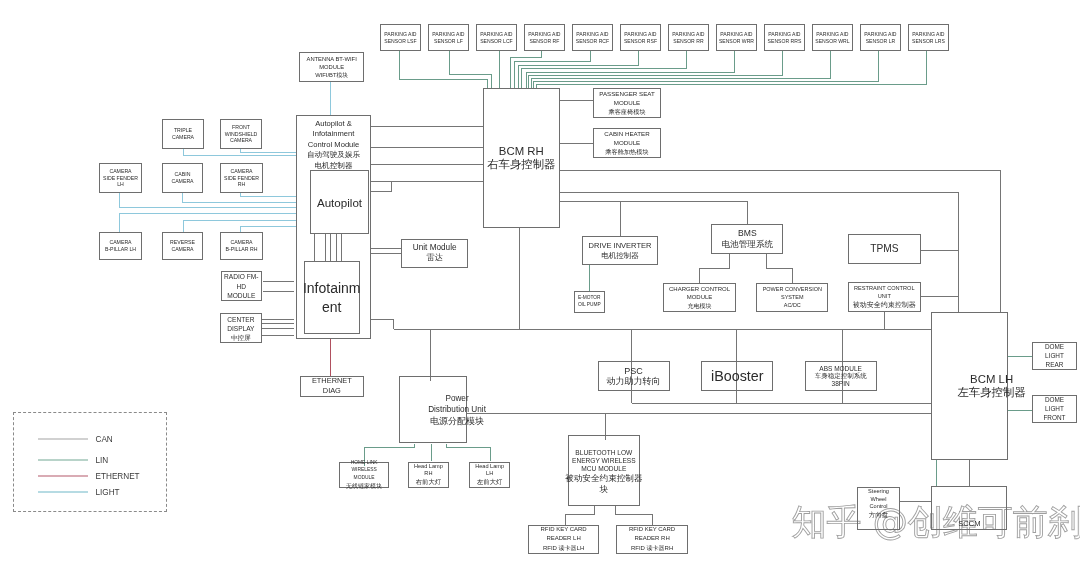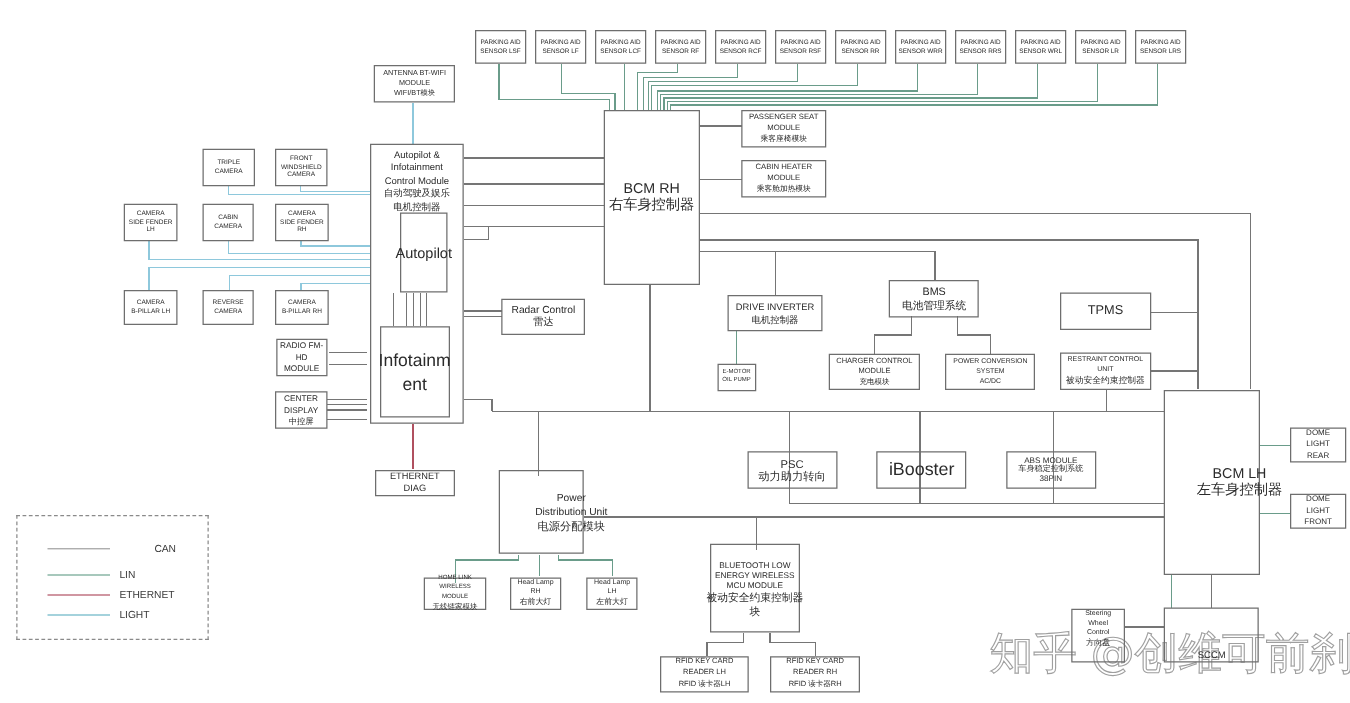--- a/index.html
+++ b/index.html
@@ -148,21 +148,21 @@
         <span class="ln">MODULE</span>
         <span class="ln">WIFI/BT模块</span>
       </div>
       <div class="node" id="n_apim" style="left: 296px; top: 115px; width: 75px; height: 224px; font-size: 7.6px; line-height: 1.37; justify-content: flex-start; padding-top: 3px;">
         <span class="ln">Autopilot &amp;</span>
         <span class="ln">Infotainment</span>
         <span class="ln">Control Module</span>
         <span class="ln">自动驾驶及娱乐</span>
         <span class="ln">电机控制器</span>
       </div>
-      <div class="node" id="n_autopilot" style="left: 320px; top: 170.3px; width: 38px; height: 64.1px; font-size: 11.6px;">
+      <div class="node" id="n_autopilot" style="left: 310px; top: 170.3px; width: 59px; height: 64.1px; font-size: 11.6px;">
         <span class="ln">Autopilot</span>
       </div>
       <div class="node" id="n_infotainment" style="left: 303.6px; top: 261.1px; width: 56.2px; height: 72.9px; font-size: 14px; line-height: 1.3;">
         <span class="ln">Infotainm</span>
         <span class="ln">ent</span>
       </div>
       <div class="node" id="n_triple" style="left: 162px; top: 119px; width: 42px; height: 30px; font-size: 5.2px;">
         <span class="ln">TRIPLE</span>
         <span class="ln">CAMERA</span>
       </div>
@@ -201,21 +201,21 @@
         <span class="ln">RADIO FM-</span>
         <span class="ln">HD</span>
         <span class="ln">MODULE</span>
       </div>
       <div class="node" id="n_center" style="left: 220.1px; top: 313.4px; width: 41.5px; height: 30px; font-size: 6.6px; line-height: 1.4;">
         <span class="ln">CENTER</span>
         <span class="ln">DISPLAY</span>
         <span class="ln">中控屏</span>
       </div>
       <div class="node" id="n_radar" style="left: 401.2px; top: 238.7px; width: 67px; height: 28.9px; font-size: 8.2px; line-height: 1.2;">
-        <span class="ln">Radar Control</span>
+        <span class="ln">Unit Module</span>
         <span class="ln">雷达</span>
       </div>
       <div class="node" id="n_ethdiag" style="left: 299.8px; top: 375.5px; width: 64.1px; height: 21.6px; font-size: 7.4px; line-height: 1.45;">
         <span class="ln">ETHERNET</span>
         <span class="ln">DIAG</span>
       </div>
       <div class="node" id="n_bcmrh" style="left: 482.8px; top: 87.6px; width: 77px; height: 140.2px; font-size: 11.4px; line-height: 1.15;">
         <span class="ln">BCM RH</span>
         <span class="ln">右车身控制器</span>
       </div>
@@ -334,21 +334,21 @@
       </div>
     </div>
   <svg class="layer" id="wires-top">
       <polyline points="314.8,234.4 314.8,261.1" fill="none" stroke="#757575" stroke-width="1" shape-rendering="crispEdges"></polyline>
       <polyline points="325.4,234.4 325.4,261.1" fill="none" stroke="#757575" stroke-width="1" shape-rendering="crispEdges"></polyline>
       <polyline points="330.5,234.4 330.5,261.1" fill="none" stroke="#757575" stroke-width="1" shape-rendering="crispEdges"></polyline>
       <polyline points="336.5,234.4 336.5,261.1" fill="none" stroke="#757575" stroke-width="1" shape-rendering="crispEdges"></polyline>
       <polyline points="341,234.4 341,261.1" fill="none" stroke="#757575" stroke-width="1" shape-rendering="crispEdges"></polyline>
     </svg>
   <div class="legend" id="legend" style="left: 13px; top: 412px; width: 154px; height: 100px;">
-      <div class="legend-row" style="left: 23.5px; top: 26px; gap: 28px;">
+      <div class="legend-row" style="left: 23.5px; top: 26px;">
         <span class="legend-swatch" style="background: rgb(163, 163, 163);"></span>
         <span class="legend-label">CAN</span>
       </div>
       <div class="legend-row" style="left: 23.5px; top: 47px;">
         <span class="legend-swatch" style="background: rgb(115, 168, 148);"></span>
         <span class="legend-label">LIN</span>
       </div>
       <div class="legend-row" style="left: 23.5px; top: 63px;">
         <span class="legend-swatch" style="background: rgb(180, 89, 106);"></span>
         <span class="legend-label">ETHERNET</span>

